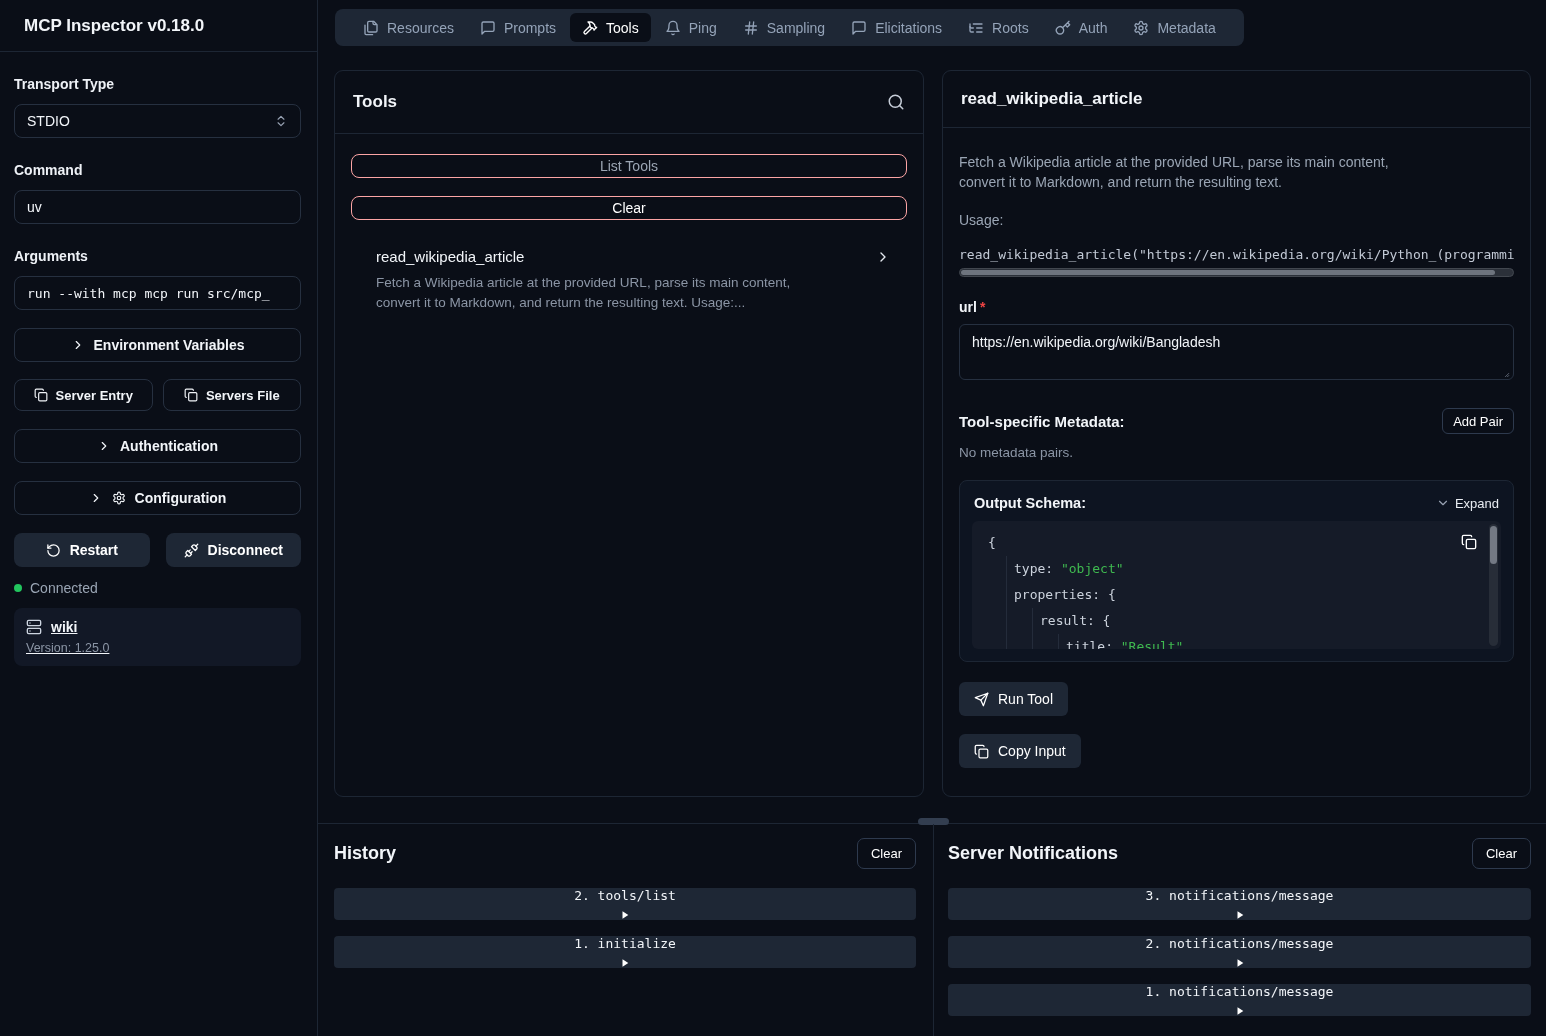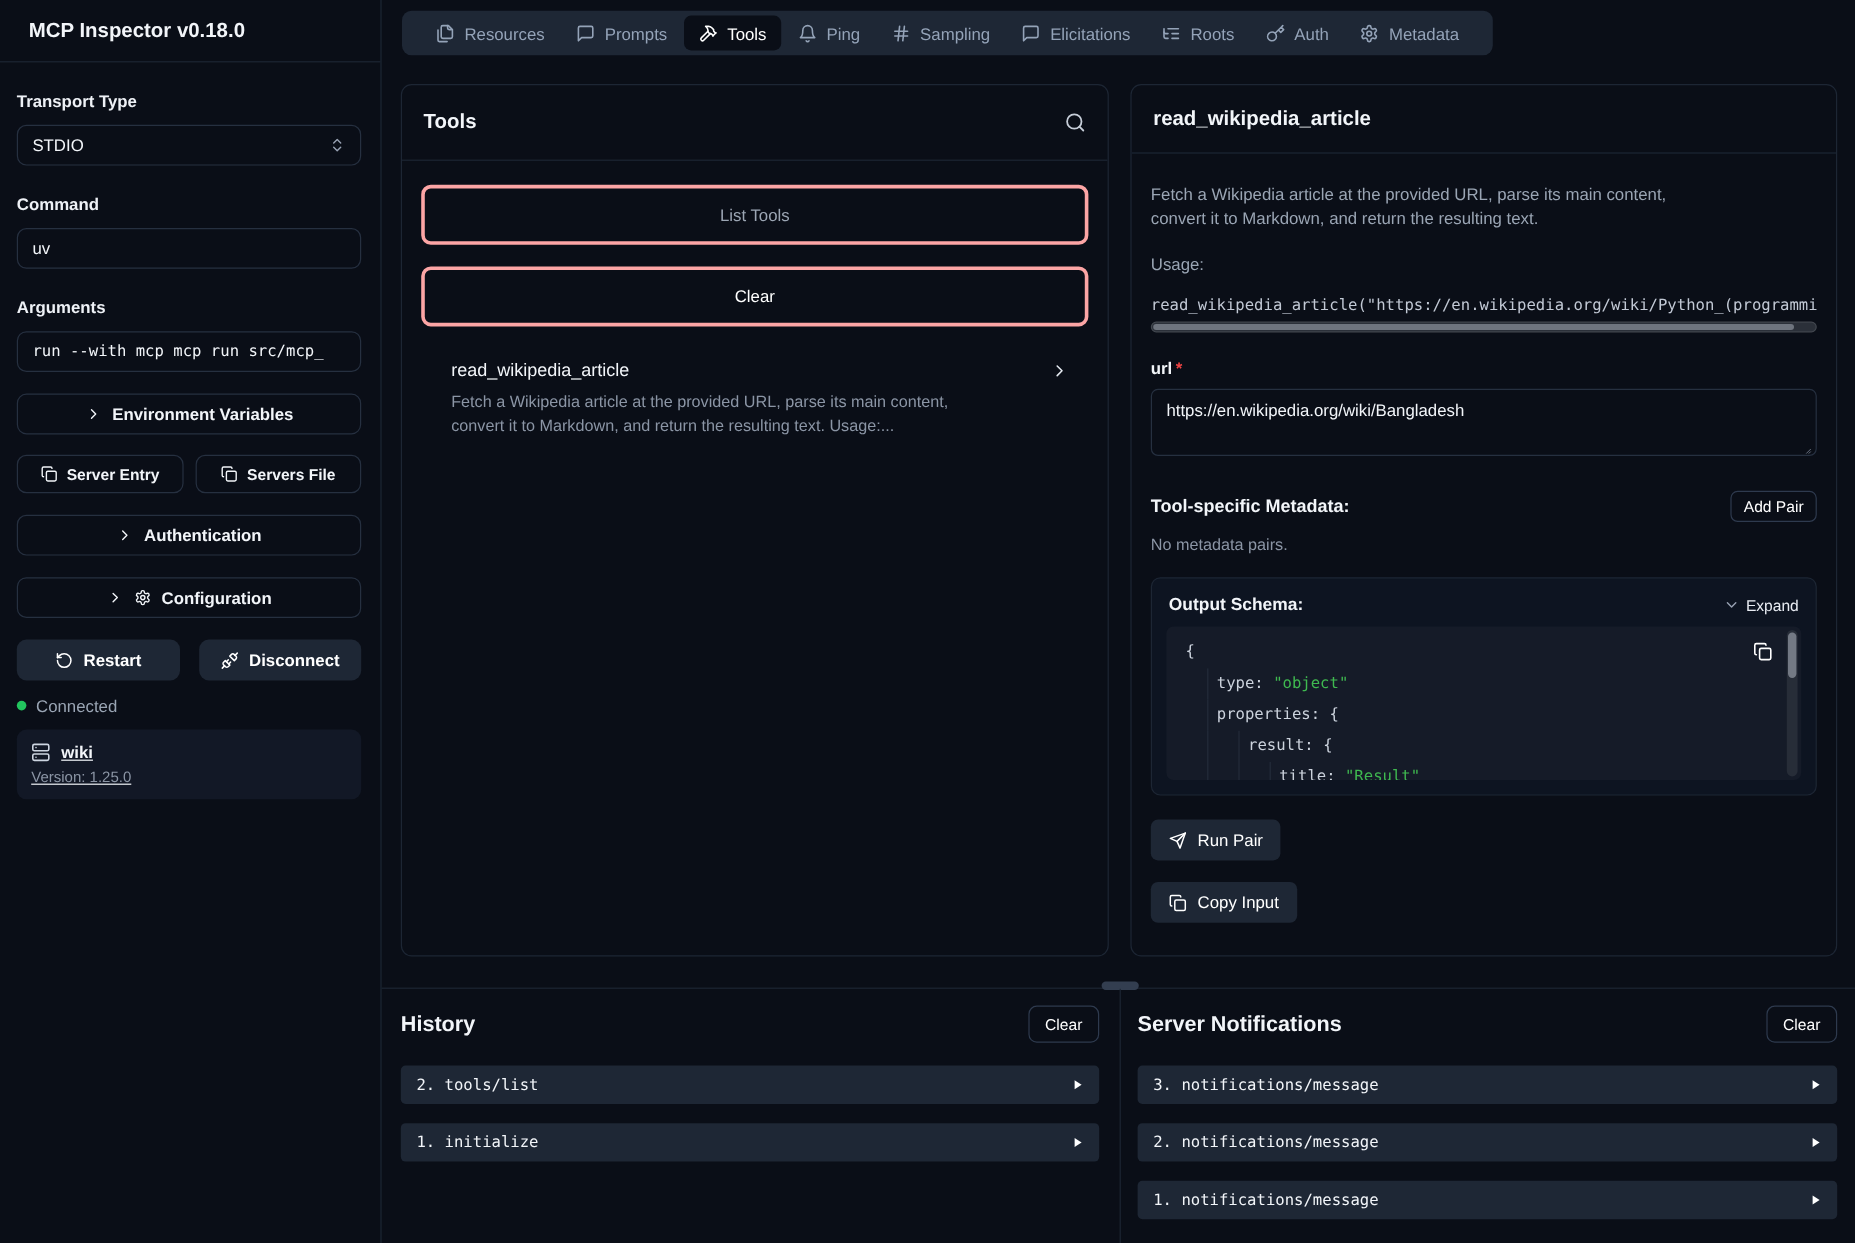--- a/index.html
+++ b/index.html
@@ -55,21 +55,21 @@
   #tools-panel { left:16px; top:70px; width:590px; height:727px; }
   #detail-panel { left:624px; top:70px; width:589px; height:727px; }
   .panel-header { display:flex; align-items:center; justify-content:space-between; padding:0 18px; border-bottom:1px solid #1d2634; }
   #tools-panel .panel-header { height:63px; }
   #detail-panel .panel-header { height:57px; }
   .panel-title { font-size:17px; font-weight:700; }
   .search-btn { background:none; border:none; color:#c6cdd8; width:18px; height:18px; padding:0; }
   .search-btn svg { width:18px; height:18px; }
 
   .tools-body { padding:20px 16px 0; }
-  .block-btn { width:100%; height:50px; border:3px solid #fca5a5; border-radius:8px; background:transparent; font-size:14px; color:#9ca6b4; }
+  .block-btn { width:100%; height:24px; border:1px solid #fca5a5; border-radius:8px; background:transparent; font-size:14px; color:#9ca6b4; }
   .block-btn.primary-text { color:#ffffff; margin-top:18px; }
   .tool-item { margin-top:28px; padding:0 16px 0 25px; cursor:pointer; }
   .tool-item-row { display:flex; align-items:center; justify-content:space-between; }
   .tool-item-name { font-size:15px; font-weight:500; color:#f2f5f9; }
   .tool-item-row svg { width:16px; height:16px; color:#e3e8ef; }
   .tool-item-desc { margin-top:8px; font-size:13.5px; line-height:1.5; color:#8b95a5; white-space:pre-line; }
 
   .detail-body { padding:0 16px; }
   .detail-desc { margin-top:24px; font-size:14px; line-height:20px; color:#9aa5b4; white-space:pre-line; }
   .usage-label { margin-top:20px; font-size:14px; color:#9aa5b4; }
@@ -109,21 +109,21 @@
   .bottom-divider { position:absolute; left:0; right:0; top:823px; height:1px; background:#1d2634; }
   .drag-pill { position:absolute; left:600px; top:818px; width:31px; height:7px; border-radius:4px; background:#333e50; }
   .v-divider { position:absolute; left:615px; top:824px; bottom:0; width:1px; background:#1d2634; }
   .bottom-section { position:absolute; top:838px; }
   #history-section { left:16px; width:582px; }
   #notifications-section { left:630px; width:583px; }
   .bottom-head { display:flex; align-items:center; justify-content:space-between; }
   .bottom-title { font-size:18px; font-weight:700; }
   .clear-btn { height:31px; padding:0 13px; font-size:13px; font-weight:500; border:1px solid #2e3a4e; border-radius:7px; background:transparent; color:#fff; }
   .rows { margin-top:19px; display:flex; flex-direction:column; gap:16px; }
-  .row-item { height:32px; background:#1e2735; border-radius:4px; display:flex; align-items:center; justify-content:space-between; padding:0 13px; font-family:"DejaVu Sans Mono", monospace; font-size:13px; color:#f2f5f9; cursor:pointer; }
+  .row-item { height:32px; background:#1e2735; border-radius:4px; display:flex; align-items:center; justify-content:space-between; padding:0 13px; font-family:"DejaVu Sans Mono", monospace; font-size:13px; color:#f2f5f9; cursor:pointer;flex-direction:column; }
   .row-item svg { width:10px; height:10px; color:#fff; flex:none; }
 </style>
 </head>
 <body>
 
 <aside class="sidebar">
   <div class="sidebar-title">MCP Inspector v0.18.0</div>
   <div class="sidebar-body">
 
     <div class="field-label">Transport Type</div>
@@ -384,21 +384,21 @@
             </div>
         </div>
       </div>
 
       <div>
         <button class="pill-btn" id="run-tool-btn">
           <svg viewBox="0 0 24 24" fill="none" stroke="currentColor" stroke-width="2" stroke-linecap="round" stroke-linejoin="round">
               <path d="m22 2-7 20-4-9-9-4Z"></path>
               <path d="M22 2 11 13"></path>
             </svg>
-          <span>Run Pair</span>
+          <span>Run Tool</span>
         </button>
       </div>
       <div>
         <button class="pill-btn" id="copy-input-btn">
           <svg viewBox="0 0 24 24" fill="none" stroke="currentColor" stroke-width="2" stroke-linecap="round" stroke-linejoin="round">
               <rect width="14" height="14" x="8" y="8" rx="2" ry="2"></rect>
               <path d="M4 16c-1.1 0-2-.9-2-2V4c0-1.1.9-2 2-2h10c1.1 0 2 .9 2 2"></path>
             </svg>
           <span>Copy Input</span>
         </button>

